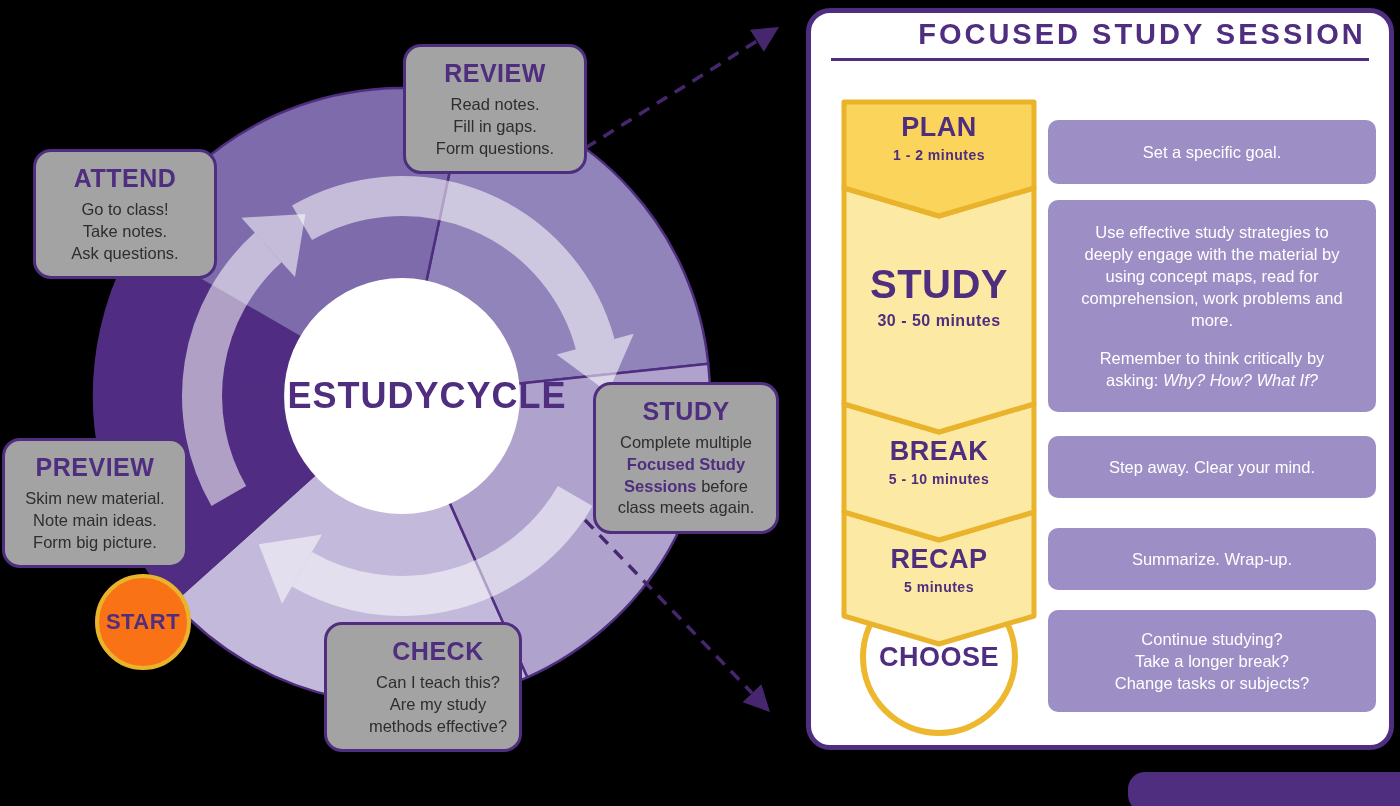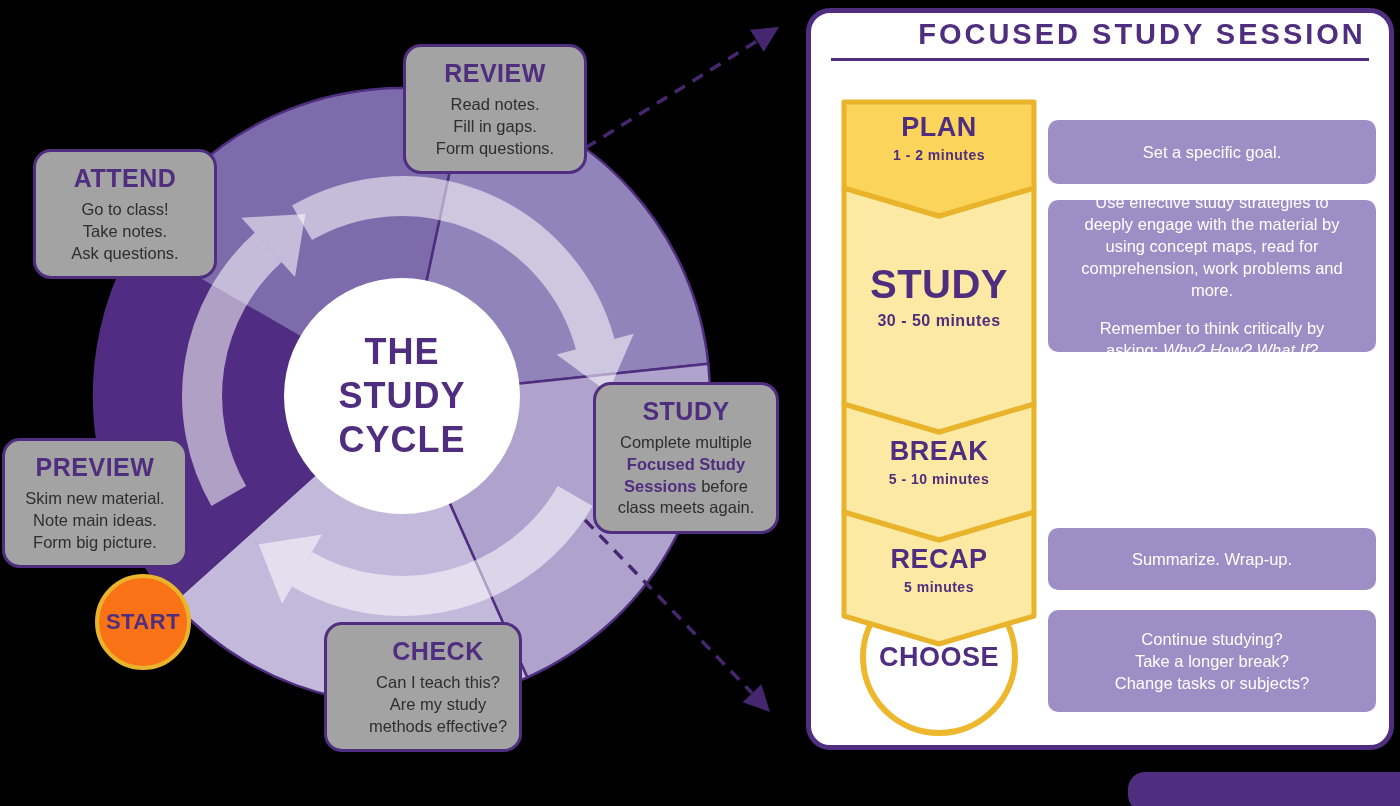--- a/index.html
+++ b/index.html
@@ -11,21 +11,21 @@
   
   .card{
     position:absolute;background:#a3a3a3;border:3px solid #4F2D7F;border-radius:18px;
     text-align:center;padding:10px 10px 12px;box-sizing:border-box;z-index:5;
   }
   .card-title{font-size:25px;font-weight:bold;color:#4F2D7F;letter-spacing:.5px;margin:2px 0 6px;}
   .card-line{font-size:16.5px;color:#2e2e2e;line-height:1.32;}
   .card-line .b{font-weight:bold;color:#4F2D7F;}
   .center-label{
     position:absolute;left:287px;top:280px;width:230px;height:232px;z-index:4;
-    display:flex;flex-direction:column;align-items:center;justify-content:center;
+    display:flex;flex-direction:row;align-items:center;justify-content:center;
     color:#4F2D7F;font-weight:bold;font-size:36px;line-height:1.22;letter-spacing:1px;text-align:center;
   }
   .start-circle{
     position:absolute;left:95px;top:574px;width:96px;height:96px;border-radius:50%;
     background:#f97316;border:4px solid #E9B32B;box-sizing:border-box;z-index:6;
     display:flex;align-items:center;justify-content:center;
     color:#4F2D7F;font-weight:bold;font-size:22px;letter-spacing:.5px;
   }
   
   .panel{
@@ -153,25 +153,28 @@
 
   <div class="step-title" style="top:544px;font-size:27px;">RECAP</div>
   <div class="step-title" style="top:579px;font-size:14px;">5 minutes</div>
 
   <div class="step-title" style="top:642px;font-size:27px;">CHOOSE</div>
 
   <div class="desc-box" style="top:120px;height:64px;padding:0 12px;">
     <div class="p">Set a specific goal.</div>
   </div>
 
-  <div class="desc-box" style="top:200px;height:152px;padding:14px 24px;">
+  <div class="desc-box" style="top:200px;height:212px;padding:14px 24px;">
     <div class="p">Use effective study strategies to deeply engage with the material by using concept maps, read for comprehension, work problems and more.</div>
     <div class="p" style="margin-top:16px;"><span>Remember to think critically by asking: </span><span class="i">Why? How? What If?</span></div>
   </div>
 
+  <div class="desc-box" style="top:436px;height:62px;padding:0 12px;">
+    <div class="p">Step away. Clear your mind.</div>
+  </div>
 
   <div class="desc-box" style="top:528px;height:62px;padding:0 0;">
     <div class="p">Summarize. Wrap-up.</div>
   </div>
 
   <div class="desc-box" style="top:610px;height:102px;padding:0 12px;">
     <div class="p">Continue studying?</div>
     <div class="p">Take a longer break?</div>
     <div class="p">Change tasks or subjects?</div>
   </div>

